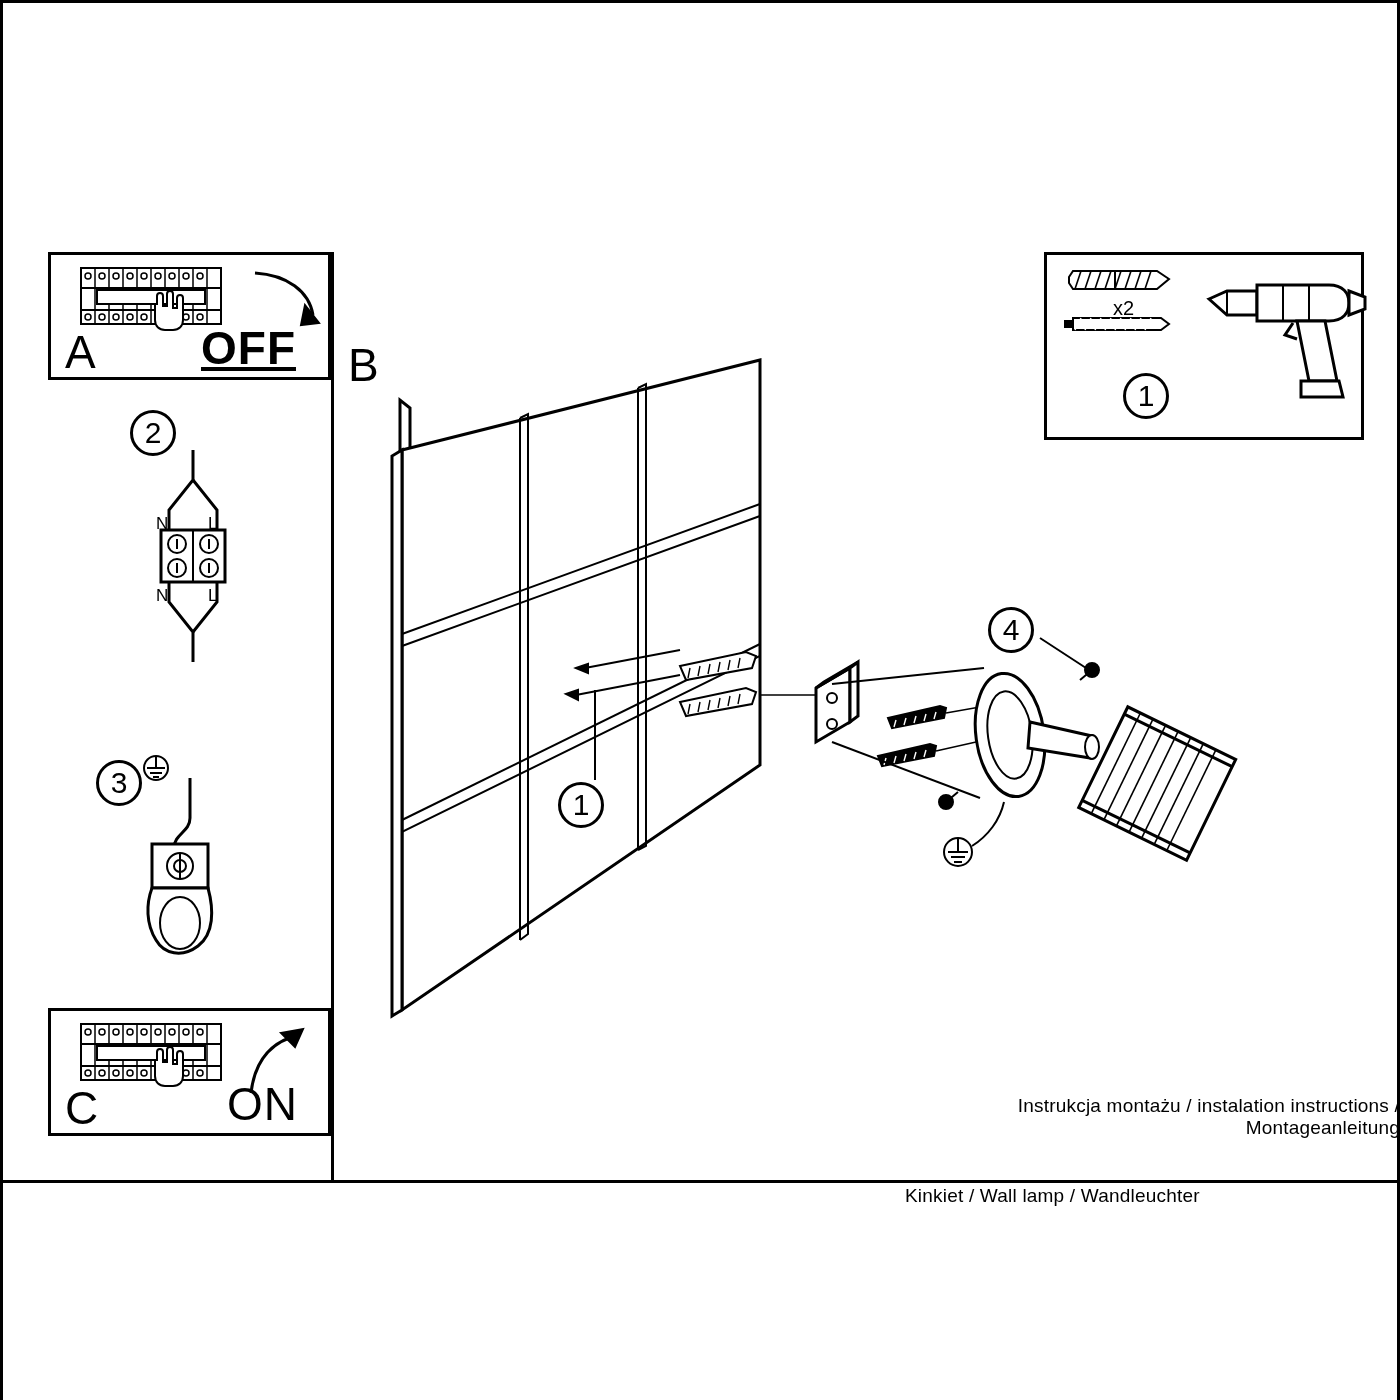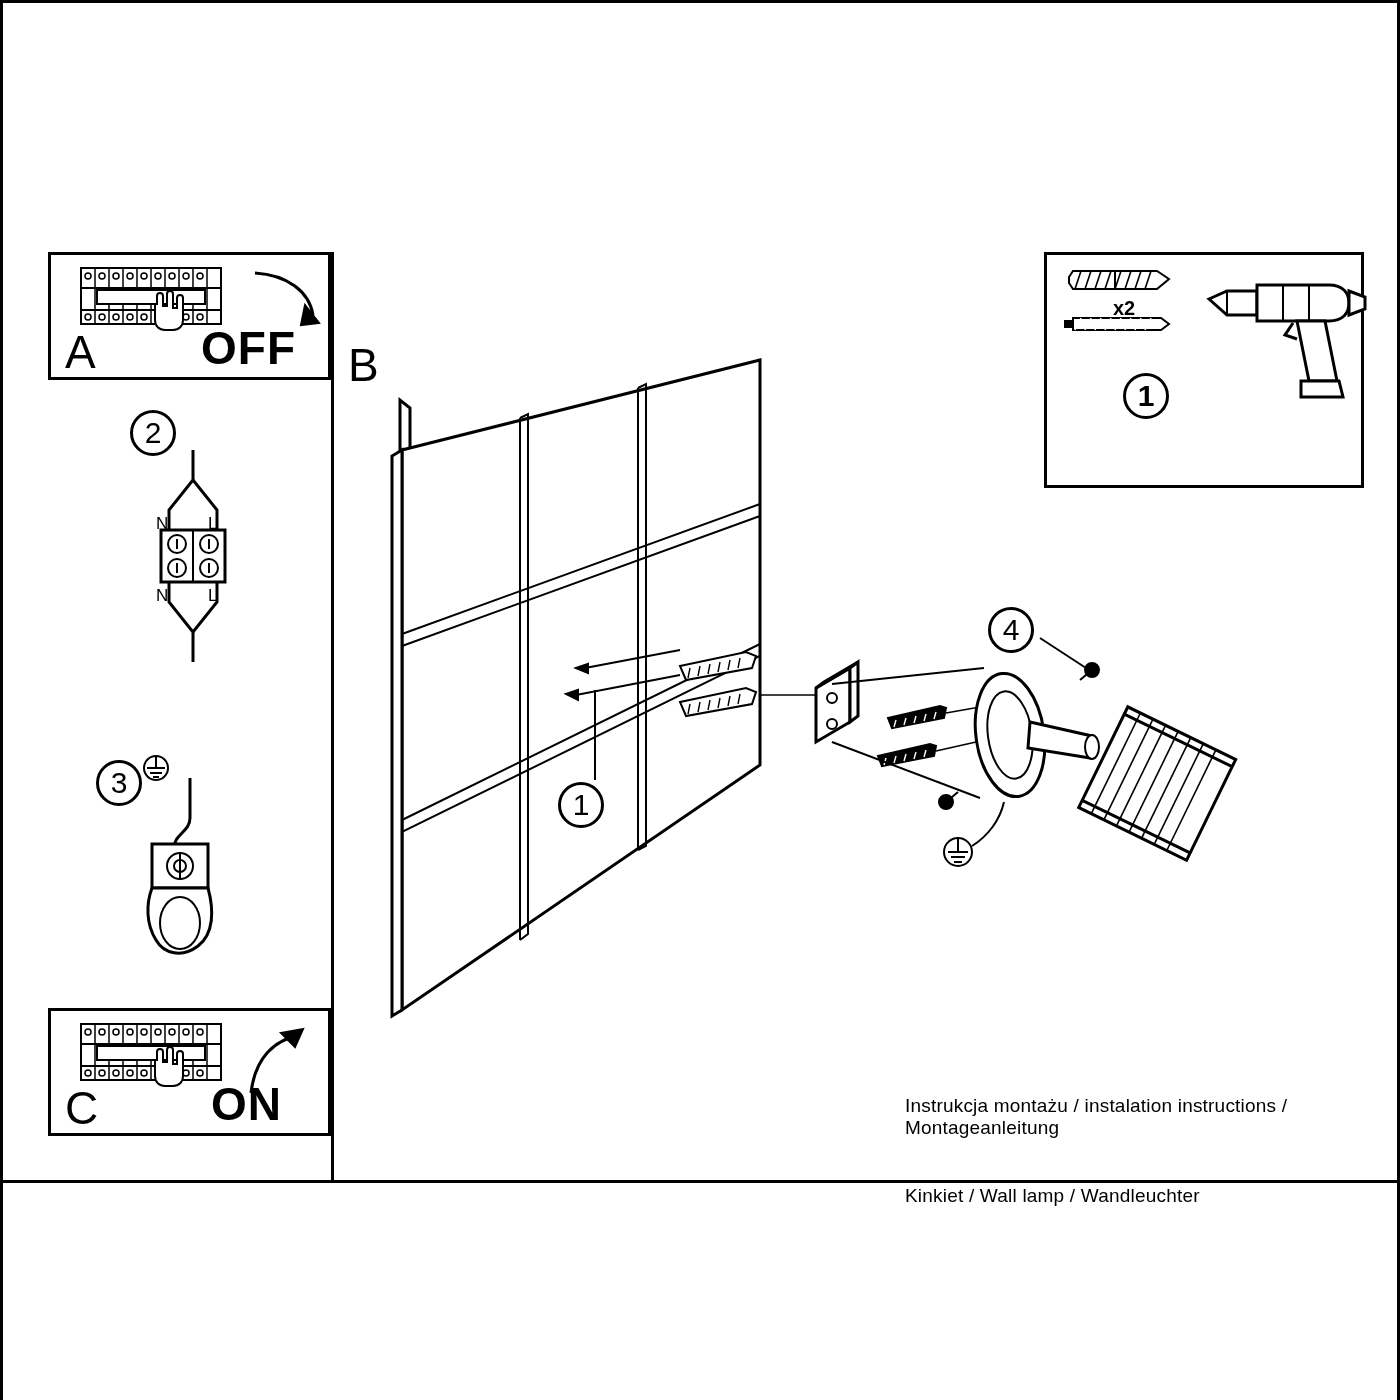--- a/index.html
+++ b/index.html
@@ -72,21 +72,21 @@
         </g>
 
         <path class="wh2" d="M92 44 l0 16 c0 6 4 10 10 10 l8 0 c6 0 10 -4 10 -10 l0 -22 c0 -4 -6 -4 -6 0 l0 10 l-4 0 l0 -14 c0 -4 -6 -4 -6 0 l0 12 l-4 0 l0 -10 c0 -4 -6 -4 -6 0 l0 8 z"></path>
       </g>
     </svg>
     <svg class="abs" width="80" height="70" style="left:196px;top:8px;">
       <path class="st" d="M8 10 C40 12 62 28 66 52" stroke-width="4"></path>
       <path class="fill-k" d="M58 42 L72 60 L54 62 Z"></path>
     </svg>
     <div class="abs huge lbl" style="left:14px;top:70px;">A</div>
-    <div class="abs huge lbl" style="left:150px;top:66px;font-weight:bold;letter-spacing:1px;">OFF</div>
+    <div class="abs huge lbl" style="left:150px;top:66px;font-weight:bold;letter-spacing:1px;text-decoration:underline;">OFF</div>
   </div>
 
   <div class="abs" style="left:331px;top:252px;width:3px;height:928px;background:#000;"></div>
   <div class="abs huge lbl" style="left:348px;top:338px;">B</div>
 
   <div class="abs circ med" style="left:130px;top:410px;width:46px;height:46px;">2</div>
   <svg class="abs" width="140" height="240" style="left:125px;top:440px;">
     <path class="st" d="M68 10 L68 40 L44 70 L44 90"></path>
     <path class="st" d="M68 40 L92 70 L92 90"></path>
     <rect class="wh" x="36" y="90" width="64" height="52"></rect>
@@ -170,24 +170,24 @@
             <circle cx="137" cy="57" r="3"></circle>
         </g>
         <path class="wh2" d="M92 44 l0 16 c0 6 4 10 10 10 l8 0 c6 0 10 -4 10 -10 l0 -22 c0 -4 -6 -4 -6 0 l0 10 l-4 0 l0 -14 c0 -4 -6 -4 -6 0 l0 12 l-4 0 l0 -10 c0 -4 -6 -4 -6 0 l0 8 z"></path>
       </g>
     </svg>
     <svg class="abs" width="80" height="80" style="left:186px;top:14px;">
       <path class="st" d="M14 68 C18 34 36 16 62 10" stroke-width="4"></path>
       <path class="fill-k" d="M44 8 L66 4 L58 22 Z"></path>
     </svg>
     <div class="abs huge lbl" style="left:14px;top:70px;">C</div>
-    <div class="abs huge lbl" style="left:160px;top:66px;font-weight:bold;letter-spacing:1px;">ON</div>
+    <div class="abs huge lbl" style="left:176px;top:66px;font-weight:normal;letter-spacing:1px;">ON</div>
   </div>
 
-  <div class="abs box" style="left:1044px;top:252px;width:320px;height:236px;font-weight:bold;">
+  <div class="abs box" style="left:1044px;top:252px;width:320px;height:188px;">
 
     <svg class="abs" width="110" height="32" style="left:18px;top:10px;">
       <path class="wh2" d="M4 12 L8 6 L92 6 L104 14 L92 24 L8 24 L4 18 Z"></path>
       <g stroke="#000" stroke-width="1.6">
         <line x1="16" y1="6" x2="10" y2="24"></line>
           <line x1="26" y1="6" x2="20" y2="24"></line>
         <line x1="36" y1="6" x2="30" y2="24"></line>
           <line x1="46" y1="6" x2="40" y2="24"></line>
         <line x1="56" y1="6" x2="50" y2="24"></line>
           <line x1="66" y1="6" x2="60" y2="24"></line>
@@ -352,16 +352,16 @@
       <line class="st2" x1="574" y1="512" x2="582" y2="512"></line>
       <path class="st2" d="M592 496 C608 486 620 470 624 452"></path>
     </g>
 
     <path class="st2" d="M660 288 L706 318"></path>
   </svg>
 
   <div class="abs circ med" style="left:558px;top:782px;width:46px;height:46px;">1</div>
   <div class="abs circ med" style="left:988px;top:607px;width:46px;height:46px;">4</div>
 
-  <div class="abs footer-line" style="left:905px;top:1095px;">Instrukcja montażu / instalation instructions / Montageanleitung</div>
+  <div class="abs footer-line" style="left:905px;top:1095px;text-align:right;">Instrukcja montażu / instalation instructions / Montageanleitung</div>
   <div class="abs footer-line" style="left:905px;top:1185px;">Kinkiet / Wall lamp / Wandleuchter</div>
 
 </div>
 
 </body></html>

